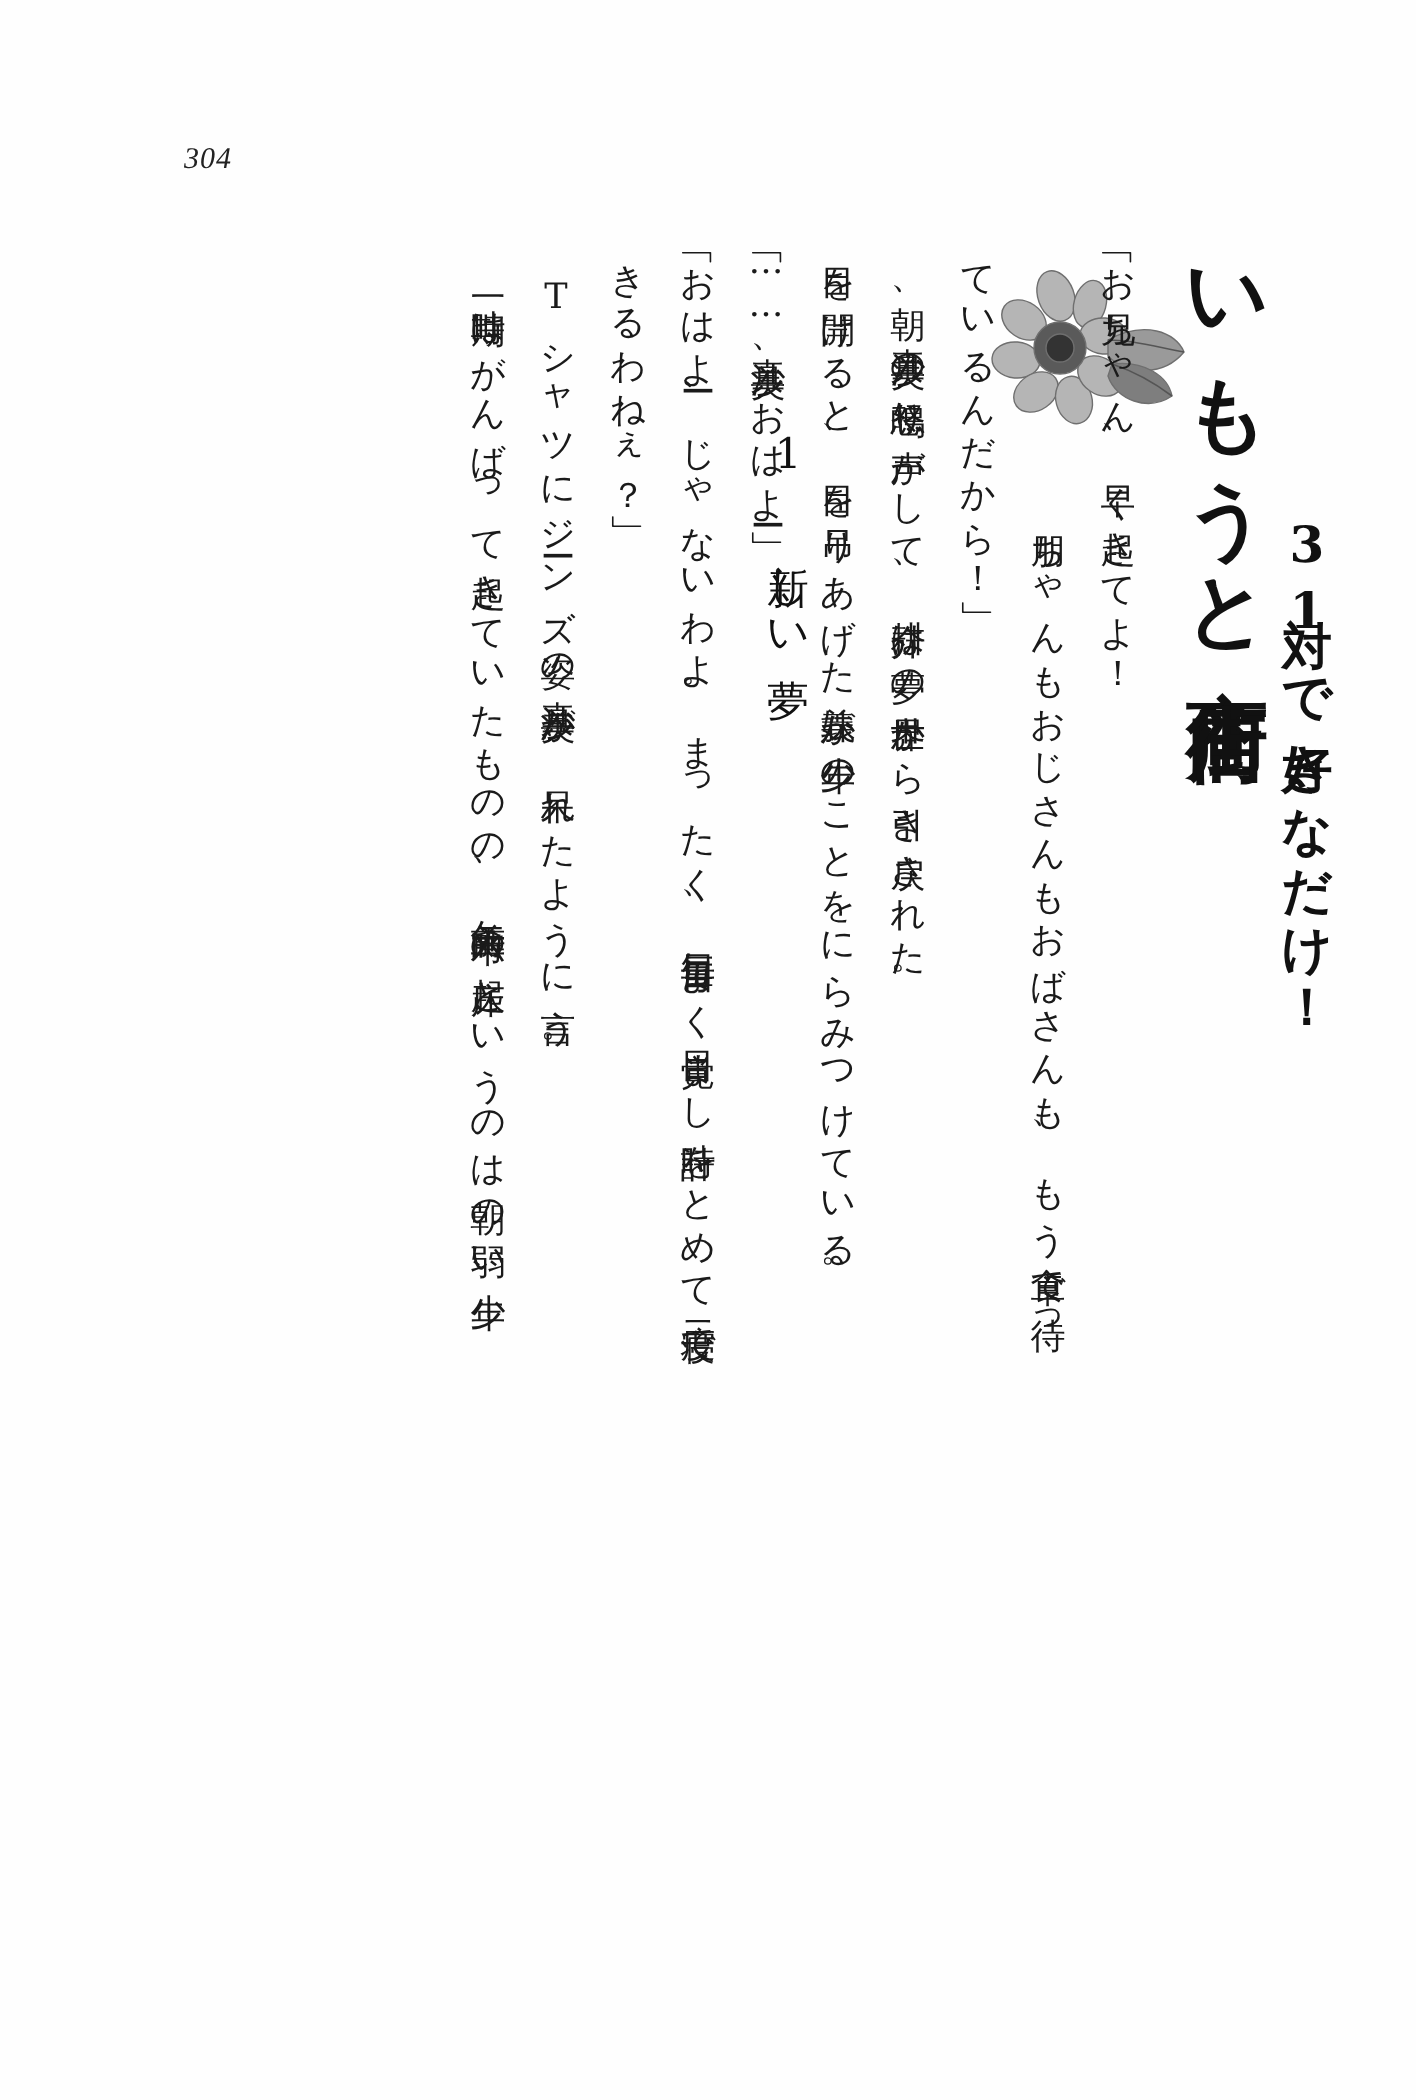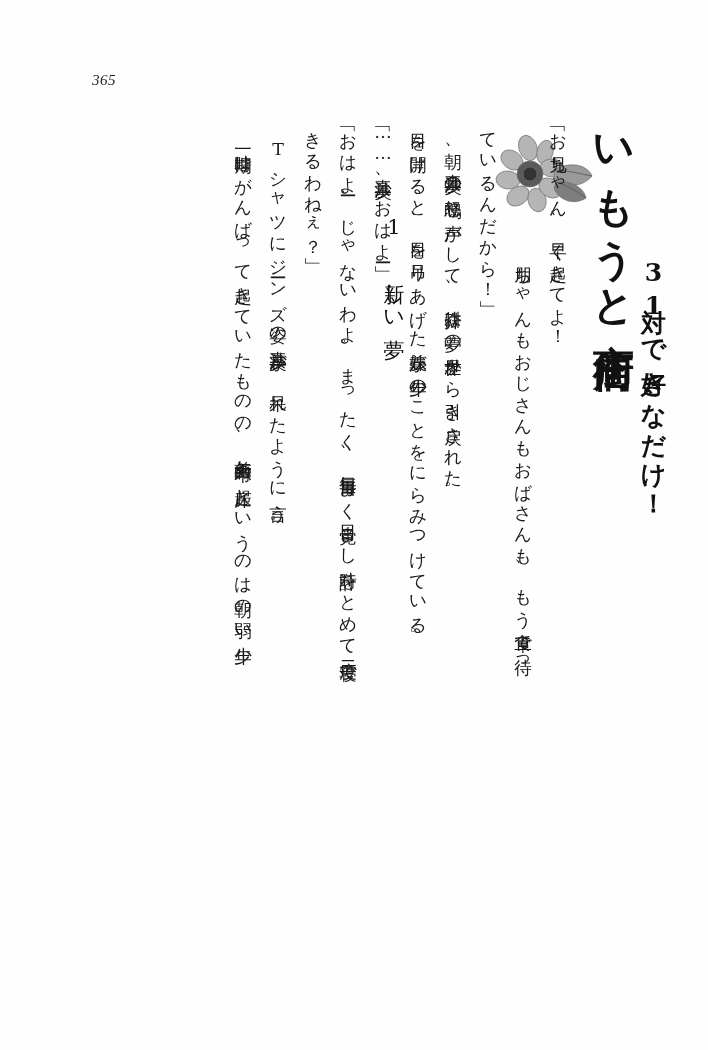--- a/index.html
+++ b/index.html
@@ -112,21 +112,21 @@
   }
   .body-line.indent2 {
     padding-top: 134px;
   }
 </style>
 </head>
 <body>
 
 <div class="page">
 
-  <div class="page-number">365</div>
+  <div class="page-number">304</div>
 
   <div class="title-block">
     <div class="title-main">いもうと商店街</div>
     <div class="title-sub">3対1で好きなだけ！</div>
   </div>
 
   <div class="ornament">
     <svg viewBox="0 0 110 90" width="110" height="90" aria-hidden="true">
       <g fill="#8c8c8c" stroke="#6f6f6f" stroke-width="0.7">
 

